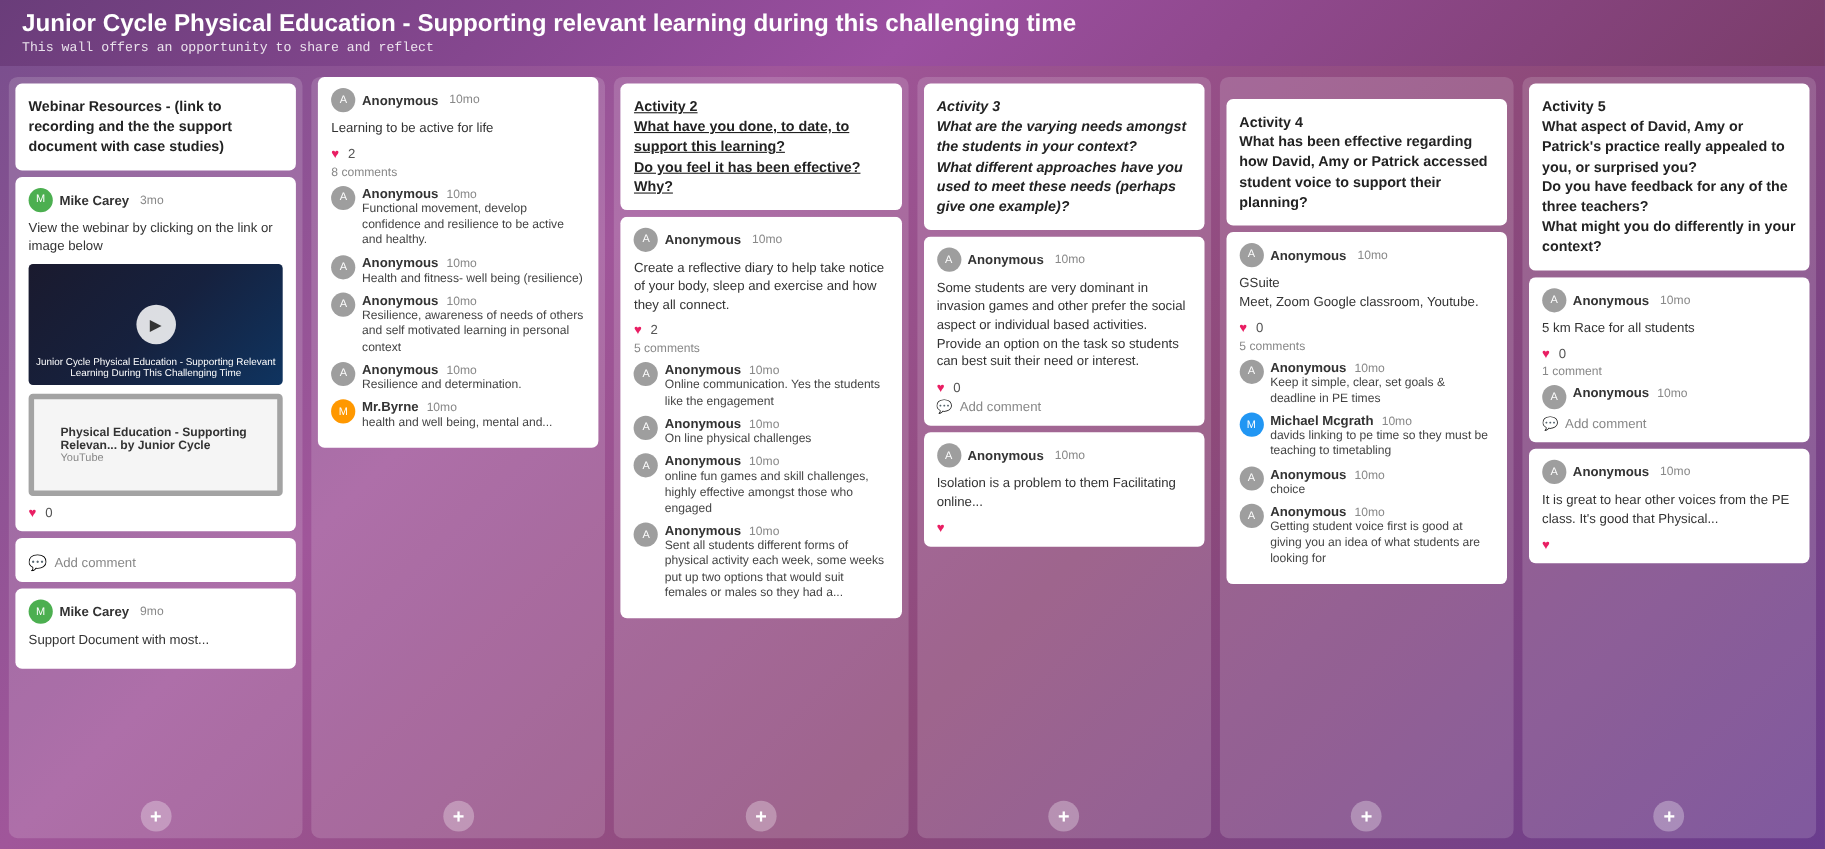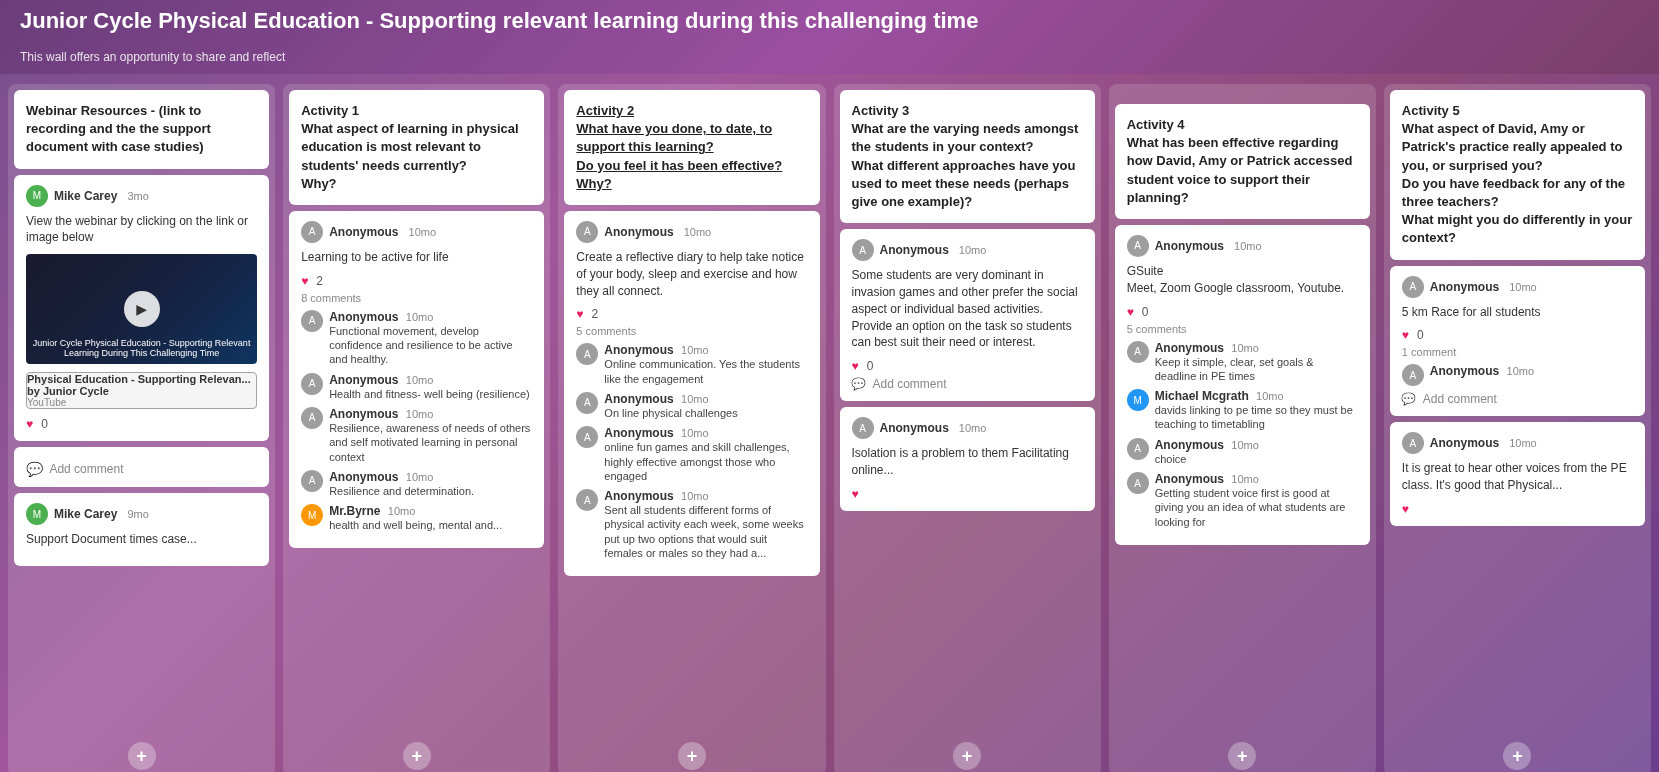--- a/index.html
+++ b/index.html
@@ -18,21 +18,22 @@
       color: white;
     }
     .header h1 {
       font-size: 22px;
       font-weight: bold;
       color: #fff;
     }
     .header p {
       font-size: 12px;
       color: rgba(255,255,255,0.85);
-      margin-top: 16px;
+      margin-top: 2px;
+      font-family: Liberation Mono, monospace;
     }
 
     
     .board {
       display: flex;
       flex-direction: row;
       height: calc(772px - 60px);
       overflow: hidden;
       padding: 10px 8px;
       gap: 8px;
@@ -188,23 +189,23 @@
       bottom: 6px;
       left: 6px;
       right: 6px;
       color: white;
       font-size: 9px;
       text-align: center;
     }
 
     .yt-card {
       background: #f5f5f5;
-      border: 1px solid #a3a3a3;
+      border: 5px solid #a3a3a3;
       border-radius: 4px;
-      padding: 0;
+      padding: 24px;
       margin-bottom: 8px;
     }
     .yt-card-title {
       font-size: 11px;
       font-weight: bold;
       color: #333;
     }
     .yt-card-sub {
       font-size: 10px;
       color: #888;
@@ -278,31 +279,28 @@
             <span style="font-size: 14px;">💬</span>
             <span>Add comment</span>
           </div>
         </div>
         <div class="card">
           <div class="card-user">
             <div class="avatar green">M</div>
             <span class="user-name">Mike Carey</span>
             <span class="user-time">9mo</span>
           </div>
-          <div class="card-text">Support Document times case...</div>
+          <div class="card-text">Support Document with most...</div>
         </div>
       </div>
       <div class="col-add-btn">
         <div class="add-circle">+</div>
       </div>
     </div>
     <div class="column">
-      <div class="col-header" style="white-space: pre-line;">Activity 1
-What aspect of learning in physical education is most relevant to students' needs currently?
-Why?</div>
       <div class="column-content">
         <div class="card">
           <div class="card-user">
             <div class="avatar gray">A</div>
             <span class="user-name">Anonymous</span>
             <span class="user-time">10mo</span>
           </div>
           <div class="card-text" style="white-space: pre-line;">Learning to be active for life</div>
           <div class="card-actions">
             <span class="heart-icon">♥</span>
@@ -368,21 +366,21 @@
             <div class="avatar gray">A</div>
             <div><span class="user-name">Anonymous </span><span class="user-time">10mo</span><div class="comment-text">Sent all students different forms of physical activity each week, some weeks put up two options that would suit females or males so they had a...</div></div>
           </div>
         </div>
       </div>
       <div class="col-add-btn">
         <div class="add-circle">+</div>
       </div>
     </div>
     <div class="column">
-      <div class="col-header" style="white-space: pre-line;">Activity 3
+      <div class="col-header" style="white-space: pre-line; font-style: italic;">Activity 3
 What are the varying needs amongst the students in your context?
 What different approaches have you used to meet these needs (perhaps give one example)?</div>
       <div class="column-content">
         <div class="card">
           <div class="card-user">
             <div class="avatar gray">A</div>
             <span class="user-name">Anonymous</span>
             <span class="user-time">10mo</span>
           </div>
           <div class="card-text" style="white-space: pre-line;">Some students are very dominant in invasion games and other prefer the social aspect or individual based activities. Provide an option on the task so students can best suit their need or interest.</div>

